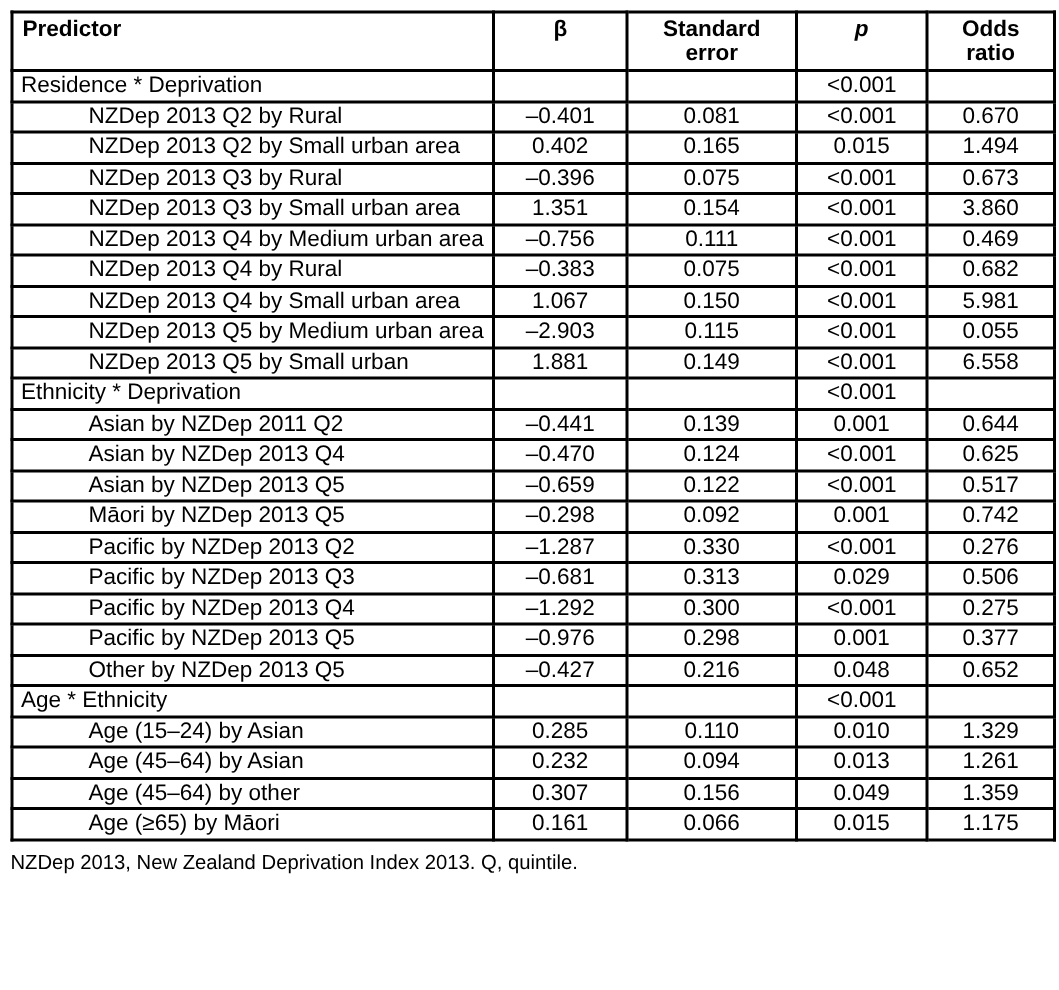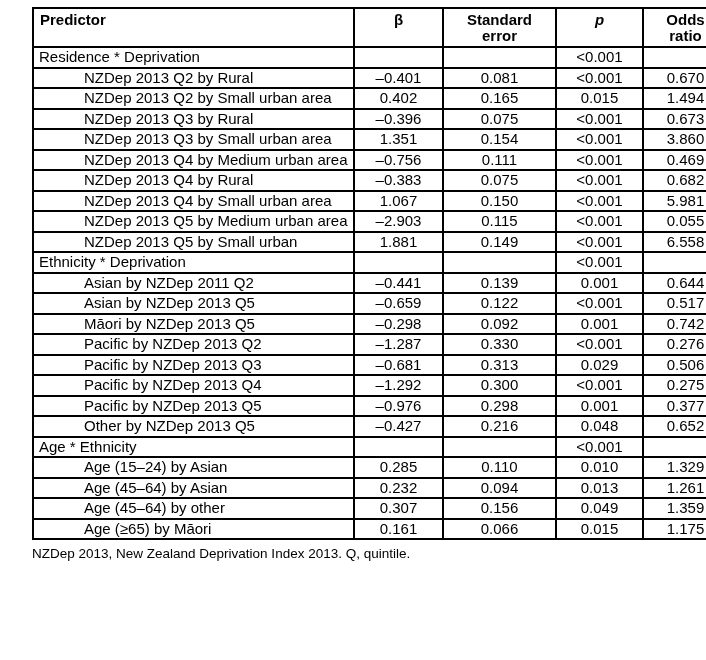--- a/index.html
+++ b/index.html
@@ -3,21 +3,21 @@
 <meta charset="utf-8">
 <style>
   * { box-sizing: border-box; }
   html, body { margin: 0; padding: 0; }
   body {
     width: 706px; height: 660px;
     background: #ffffff;
     color: #000000;
     font-family: "Liberation Sans", "DejaVu Sans", sans-serif;
   }
-  .page { width: 706px; height: 660px; overflow: hidden; padding-left: 25px; }
+  .page { width: 706px; height: 660px; overflow: hidden; }
   table.stats {
     border-collapse: collapse;
     table-layout: fixed;
     margin: 7px 0 0 7px;
     width: 695px;
   }
   .stats th, .stats td {
     border: 2px solid #000000;
     overflow: hidden;
   }
@@ -159,20 +159,27 @@
           <td></td>
         </tr>
         <tr>
           <td class="predictor indent">Asian by NZDep 2011 Q2</td>
           <td>–0.441</td>
           <td>0.139</td>
           <td>0.001</td>
           <td>0.644</td>
         </tr>
         <tr>
+          <td class="predictor indent">Asian by NZDep 2013 Q4</td>
+          <td>–0.470</td>
+          <td>0.124</td>
+          <td>&lt;0.001</td>
+          <td>0.625</td>
+        </tr>
+        <tr>
           <td class="predictor indent">Asian by NZDep 2013 Q5</td>
           <td>–0.659</td>
           <td>0.122</td>
           <td>&lt;0.001</td>
           <td>0.517</td>
         </tr>
         <tr>
           <td class="predictor indent">Māori by NZDep 2013 Q5</td>
           <td>–0.298</td>
           <td>0.092</td>

